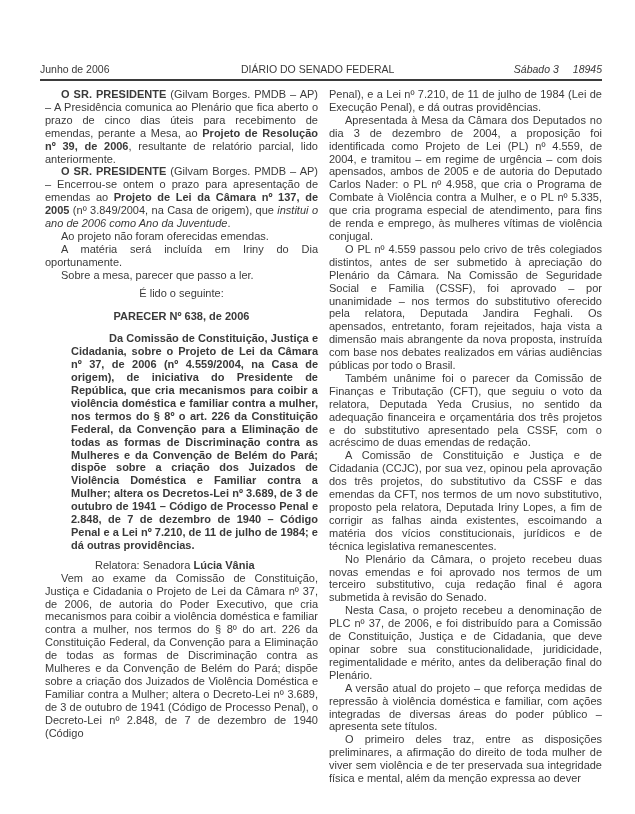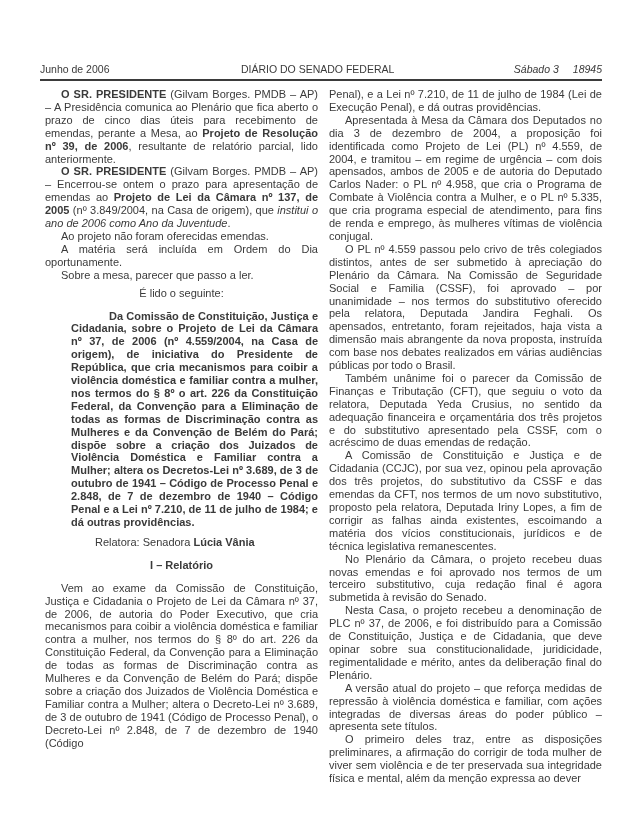--- a/index.html
+++ b/index.html
@@ -65,33 +65,33 @@
     <span class="h-left">Junho de 2006</span>
     <span class="h-center">DIÁRIO DO SENADO FEDERAL</span>
     <span class="h-right"><span>Sábado 3</span><span class="pgnum">18945</span></span>
   </div>
 
   <div class="columns">
     <div class="col">
         <p class="blk para"><span class="seg b">O SR. PRESIDENTE</span><span class="seg"> (Gilvam Borges. PMDB – AP) – A Presidência comunica ao Plenário que fica aberto o prazo de cinco dias úteis para recebimento de emendas, perante a Mesa, ao </span><span class="seg b">Projeto de Resolução nº 39, de 2006</span><span class="seg">, resultante de relatório parcial, lido anteriormente.</span></p>
         <p class="blk para"><span class="seg b">O SR. PRESIDENTE</span><span class="seg"> (Gilvam Borges. PMDB – AP) – Encerrou-se ontem o prazo para apresentação de emendas ao </span><span class="seg b">Projeto de Lei da Câmara nº 137, de 2005</span><span class="seg"> (nº 3.849/2004, na Casa de origem), que </span><span class="seg i">institui o ano de 2006 como Ano da Juventude</span><span class="seg">.</span></p>
         <p class="blk para"><span class="seg">Ao projeto não foram oferecidas emendas.</span></p>
-        <p class="blk para"><span class="seg">A matéria será incluída em Ordem do Dia oportunamente.</span></p>
+        <p class="blk para"><span class="seg">A matéria será incluída em Iriny do Dia oportunamente.</span></p>
         <p class="blk para"><span class="seg">Sobre a mesa, parecer que passo a ler.</span></p>
         <p class="blk center"><span class="seg">É lido o seguinte:</span></p>
+        <p class="blk heading"><span class="seg">PARECER Nº 638, de 2006</span></p>
         <p class="blk quote"><span class="seg">Da Comissão de Constituição, Justiça e Cidadania, sobre o Projeto de Lei da Câmara nº 37, de 2006 (nº 4.559/2004, na Casa de origem), de iniciativa do Presidente de República, que cria mecanismos para coibir a violência doméstica e familiar contra a mulher, nos termos do § 8º o art. 226 da Constituição Federal, da Convenção para a Eliminação de todas as formas de Discriminação contra as Mulheres e da Convenção de Belém do Pará; dispõe sobre a criação dos Juizados de Violência Doméstica e Familiar contra a Mulher; altera os Decretos-Lei nº 3.689, de 3 de outubro de 1941 – Código de Processo Penal e 2.848, de 7 de dezembro de 1940 – Código Penal e a Lei nº 7.210, de 11 de julho de 1984; e dá outras providências.</span></p>
         <p class="blk relatora"><span class="seg">Relatora: Senadora </span><span class="seg b">Lúcia Vânia</span></p>
-        <p class="blk heading"><span class="seg">I – Relatório</span></p>
         <p class="blk para"><span class="seg">Vem ao exame da Comissão de Constituição, Justiça e Cidadania o Projeto de Lei da Câmara nº 37, de 2006, de autoria do Poder Executivo, que cria mecanismos para coibir a violência doméstica e familiar contra a mulher, nos termos do § 8º do art. 226 da Constituição Federal, da Convenção para a Eliminação de todas as formas de Discriminação contra as Mulheres e da Convenção de Belém do Pará; dispõe sobre a criação dos Juizados de Violência Doméstica e Familiar contra a Mulher; altera o Decreto-Lei nº 3.689, de 3 de outubro de 1941 (Código de Processo Penal), o Decreto-Lei nº 2.848, de 7 de dezembro de 1940 (Código</span></p>
       </div>
     <div class="col">
         <p class="blk cont"><span class="seg">Penal), e a Lei nº 7.210, de 11 de julho de 1984 (Lei de Execução Penal), e dá outras providências.</span></p>
         <p class="blk para"><span class="seg">Apresentada à Mesa da Câmara dos Deputados no dia 3 de dezembro de 2004, a proposição foi identificada como Projeto de Lei (PL) nº 4.559, de 2004, e tramitou – em regime de urgência – com dois apensados, ambos de 2005 e de autoria do Deputado Carlos Nader: o PL nº 4.958, que cria o Programa de Combate à Violência contra a Mulher, e o PL nº 5.335, que cria programa especial de atendimento, para fins de renda e emprego, às mulheres vítimas de violência conjugal.</span></p>
         <p class="blk para"><span class="seg">O PL nº 4.559 passou pelo crivo de três colegiados distintos, antes de ser submetido à apreciação do Plenário da Câmara. Na Comissão de Seguridade Social e Familia (CSSF), foi aprovado – por unanimidade – nos termos do substitutivo oferecido pela relatora, Deputada Jandira Feghali. Os apensados, entretanto, foram rejeitados, haja vista a dimensão mais abrangente da nova proposta, instruída com base nos debates realizados em várias audiências públicas por todo o Brasil.</span></p>
         <p class="blk para"><span class="seg">Também unânime foi o parecer da Comissão de Finanças e Tributação (CFT), que seguiu o voto da relatora, Deputada Yeda Crusius, no sentido da adequação financeira e orçamentária dos três projetos e do substitutivo apresentado pela CSSF, com o acréscimo de duas emendas de redação.</span></p>
         <p class="blk para"><span class="seg">A Comissão de Constituição e Justiça e de Cidadania (CCJC), por sua vez, opinou pela aprovação dos três projetos, do substitutivo da CSSF e das emendas da CFT, nos termos de um novo substitutivo, proposto pela relatora, Deputada Iriny Lopes, a fim de corrigir as falhas ainda existentes, escoimando a matéria dos vícios constitucionais, jurídicos e de técnica legislativa remanescentes.</span></p>
         <p class="blk para"><span class="seg">No Plenário da Câmara, o projeto recebeu duas novas emendas e foi aprovado nos termos de um terceiro substitutivo, cuja redação final é agora submetida à revisão do Senado.</span></p>
         <p class="blk para"><span class="seg">Nesta Casa, o projeto recebeu a denominação de PLC nº 37, de 2006, e foi distribuído para a Comissão de Constituição, Justiça e de Cidadania, que deve opinar sobre sua constitucionalidade, juridicidade, regimentalidade e mérito, antes da deliberação final do Plenário.</span></p>
         <p class="blk para"><span class="seg">A versão atual do projeto – que reforça medidas de repressão à violência doméstica e familiar, com ações integradas de diversas áreas do poder público – apresenta sete títulos.</span></p>
-        <p class="blk para"><span class="seg">O primeiro deles traz, entre as disposições preliminares, a afirmação do corrigir de toda mulher de viver sem violência e de ter preservada sua integridade física e mental, além da menção expressa ao dever</span></p>
+        <p class="blk para"><span class="seg">O primeiro deles traz, entre as disposições preliminares, a afirmação do direito de toda mulher de viver sem violência e de ter preservada sua integridade física e mental, além da menção expressa ao dever</span></p>
       </div>
   </div>
 </div>
 
 </body></html>

